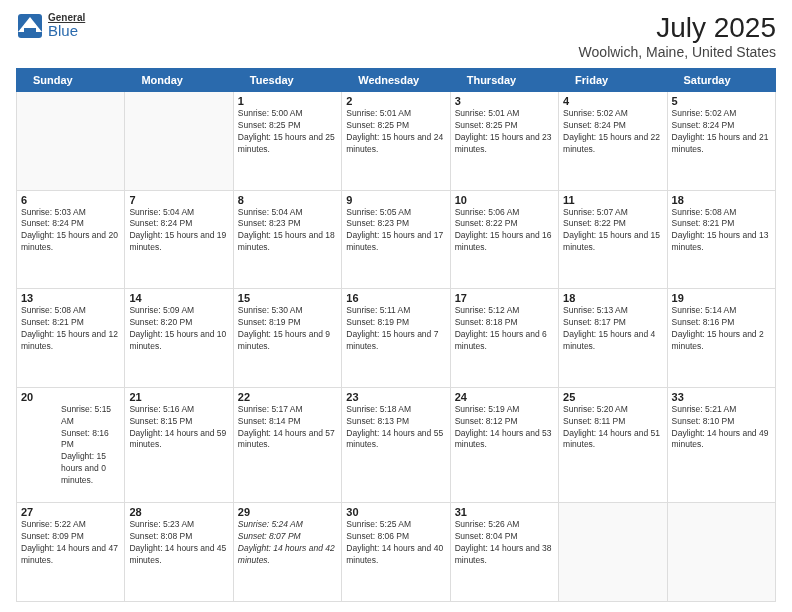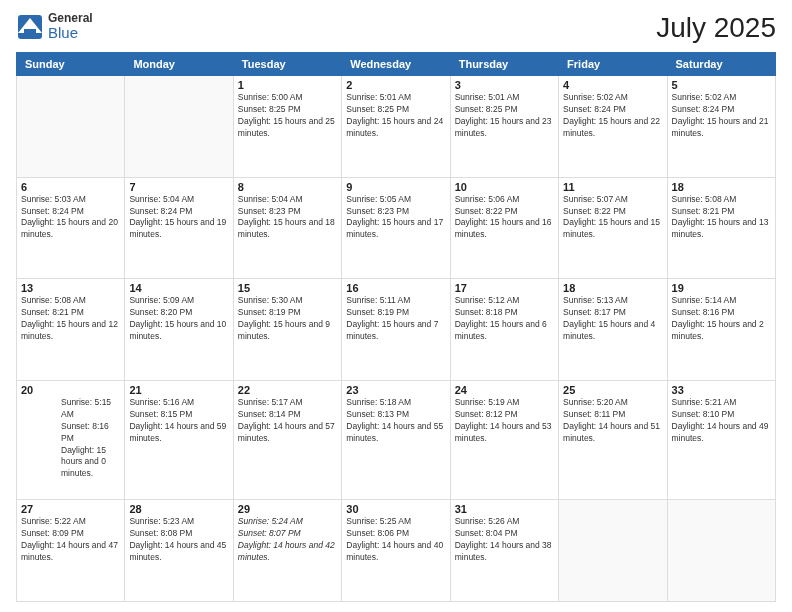--- a/index.html
+++ b/index.html
@@ -26,23 +26,24 @@
     .logo {
       display: flex;
       align-items: center;
     }
     .logo-text {
       display: flex;
       flex-direction: column;
       line-height: 1.1;
     }
     .logo-general {
-      font-size: 12px;
+      font-size: 10px;
       font-weight: bold;
       color: #333;
+      text-decoration: underline;
     }
     .logo-blue {
       font-size: 15px;
       font-weight: normal;
       color: #2a6aad;
     }
     .logo-icon {
       width: 28px;
       height: 28px;
       margin-right: 4px;
@@ -66,21 +67,21 @@
       width: 100%;
       table-layout: fixed;
     }
     .calendar thead tr {
       background: #2a6aad;
     }
     .calendar thead th {
       color: #fff;
       font-size: 11px;
       font-weight: bold;
-      padding: 5px 8px;
+      padding: 5px 16px;
       border: 1px solid #2a6aad;
       text-align: left;
     }
     .calendar tbody tr {
       border-bottom: 1px solid #ccc;
     }
     .calendar tbody td {
       vertical-align: top;
       border: 1px solid #ddd;
       padding: 3px 4px;
@@ -115,20 +116,21 @@
         <polygon points="14,5 26,20 2,20" fill="white"></polygon>
         <rect x="8" y="16" width="12" height="8" fill="#2a6aad"></rect>
       </svg>
       <div class="logo-text">
         <span class="logo-general">General</span>
         <span class="logo-blue">Blue</span>
       </div>
     </div>
     <div class="title-block">
       <div class="main-title">July 2025</div>
+      <div class="subtitle">Woolwich, Maine, United States</div>
     </div>
   </div>
 
   <table class="calendar">
     <thead>
       <tr>
       <th>Sunday</th>
           <th>Monday</th>
           <th>Tuesday</th>
           <th>Wednesday</th>

